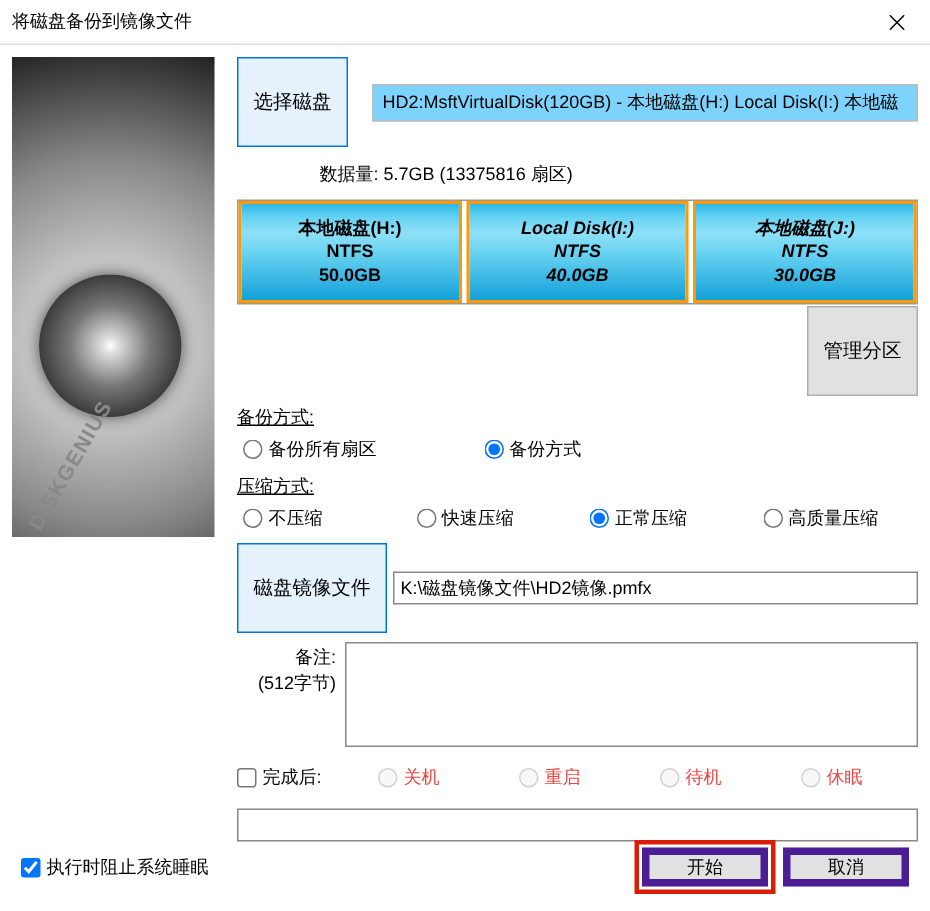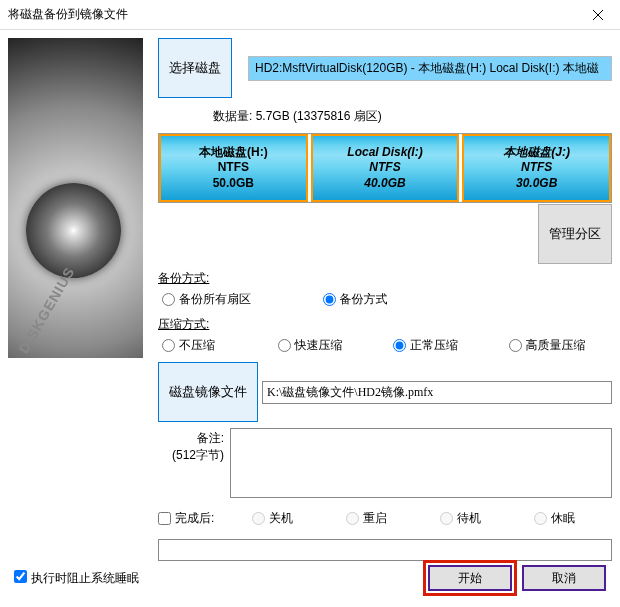--- a/index.html
+++ b/index.html
@@ -35,41 +35,41 @@
 .manage-row { display: flex; justify-content: flex-end; }
 
 .group-label { margin: 6px 0 4px 0; text-decoration: underline; }
 
 .radio-row { display: flex; gap: 12px; margin-bottom: 8px; padding-left: 4px; }
 .radio-row label { display: flex; align-items: center; gap: 4px; cursor: default; }
 .radio-row.r3 label { width: 33%; }
 .radio-row.r4 label { width: 25%; }
 
 input[type=radio], input[type=checkbox] { margin: 0; }
-input[type=radio]:disabled + span, label.disabled span { color: #000000; }
+input[type=radio]:disabled + span, label.disabled span { color: #ef4444; }
 .disabled { color: #aaa; }
 
 .path-row { display: flex; align-items: center; margin: 6px 0; }
-.path-input { flex: 1; border: 1px solid #888; padding: 3px 4px; margin-left: 4px; font-family: Liberation Serif, serif; }
+.path-input { flex: 1; border: 1px solid #888; padding: 3px 4px; margin-left: 4px; }
 
 .remark-row { display: flex; align-items: flex-start; margin-top: 6px; }
 .remark-label { width: 72px; text-align: right; padding-right: 6px; padding-top: 2px; }
 .remark-ta { flex: 1; height: 70px; border: 1px solid #888; resize: none; padding: 2px; }
 
 .after-row { display: flex; align-items: center; margin-top: 12px; gap: 16px; }
 .after-row > label:first-child { display: flex; align-items: center; gap: 4px; width: 90px; }
 .after-row .opt { display: flex; align-items: center; gap: 4px; width: 90px; color: #aaa; }
 
 .progress-wrap { margin-top: 12px; }
 .progress-bar { width: 100%; height: 22px; border: 1px solid #888; background: #fff; }
 
 .bottom-bar { position: absolute; left: 0; right: 0; bottom: 0; padding: 12px 14px 16px 14px; display: flex; align-items: center; }
 .bottom-bar .left { flex: 1; display: flex; align-items: center; gap: 4px; }
 .bottom-bar .btns { display: flex; gap: 10px; }
-.bottom-bar .btn-main { width: 84px; height: 26px; border: 2px solid #4c1d95; background: #e1e1e1; cursor: default; }
+.bottom-bar .btn-main { width: 84px; height: 26px; border: 5px solid #4c1d95; background: #e1e1e1; cursor: default; }
 .bottom-bar .btn-main.primary { outline: 3px solid #d81e06; outline-offset: 2px; }
 
 </style>
 </head>
 <body>
 
 <div class="titlebar">
   <span class="title">将磁盘备份到镜像文件</span>
   <div class="close">
     <svg viewBox="0 0 10 10">
@@ -184,21 +184,21 @@
     </div>
 
     <div class="progress-wrap">
       <div class="progress-bar"></div>
     </div>
   </div>
 </div>
 
 <div class="bottom-bar">
   <div class="left">
-    <label style="display:flex;align-items:flex-start;gap:4px;">
+    <label style="display:flex;align-items:center;gap:4px;">
       <input type="checkbox" checked="" style="">
       <span>执行时阻止系统睡眠</span>
     </label>
   </div>
   <div class="btns">
     <button class="btn-main primary">开始</button>
     <button class="btn-main">取消</button>
   </div>
 </div>
 

